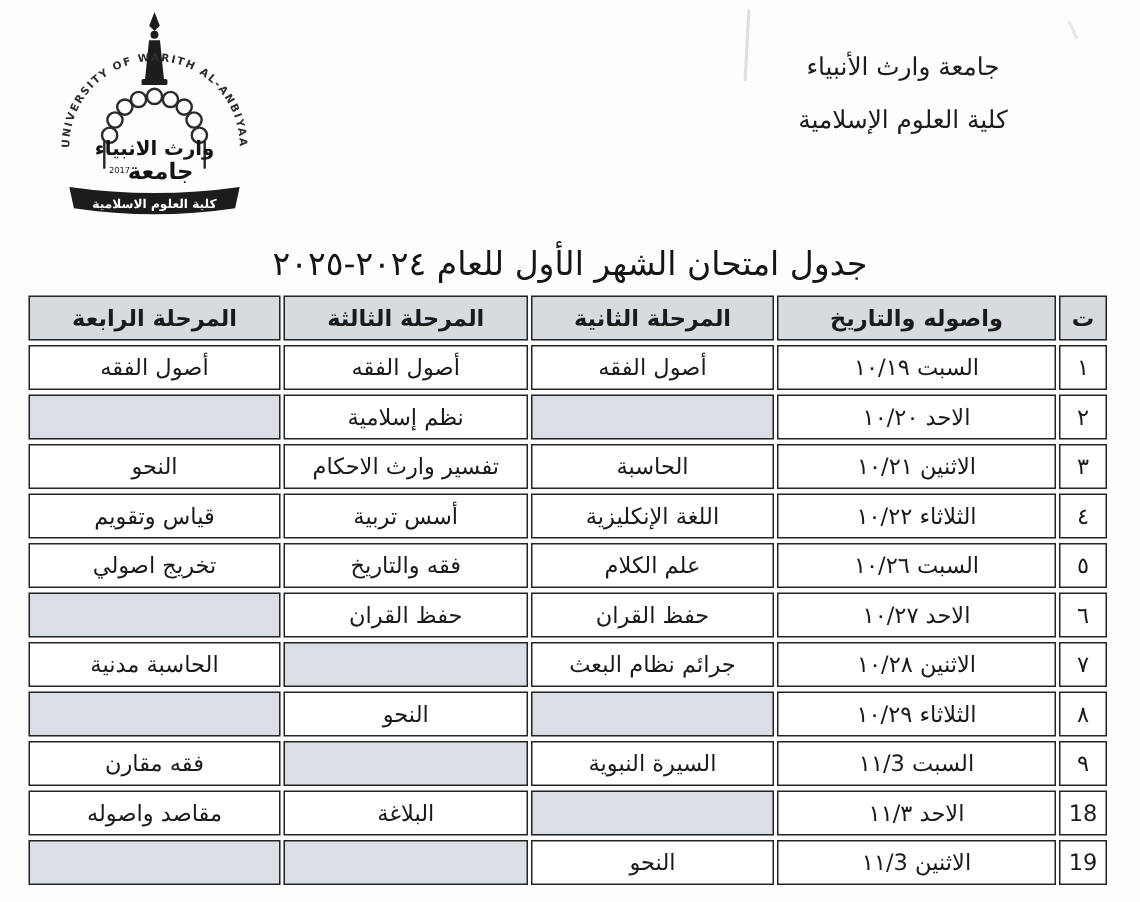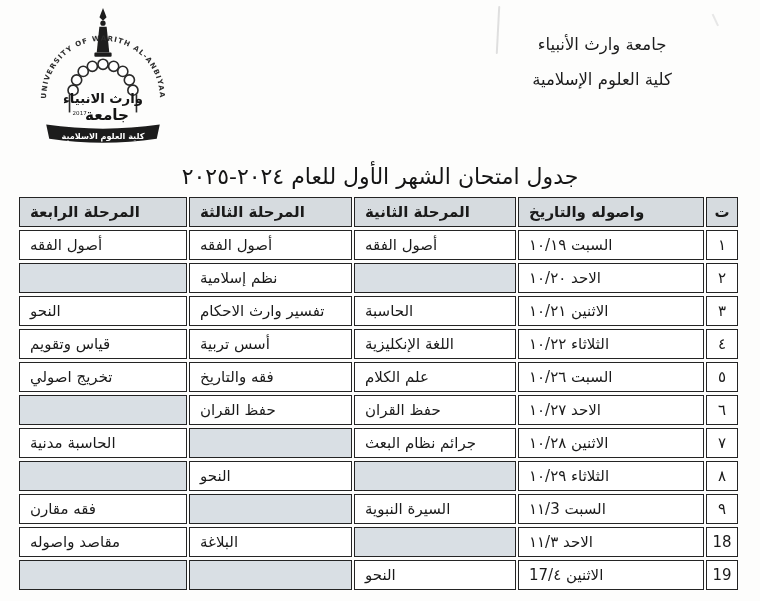--- a/index.html
+++ b/index.html
@@ -32,21 +32,21 @@
 
   
   table.schedule {
     position: absolute; top: 194px; left: 17px;
     border-collapse: separate; border-spacing: 2.5px 3px;
     table-layout: fixed; direction: rtl;
   }
   .schedule th, .schedule td {
     border: 1.4px solid var(--border-c, #242424);
     height: 30px; font-size: 15px;
-    padding: 0 10px; text-align: left; vertical-align: middle;
+    padding: 0 10px; text-align: center; vertical-align: middle;
     white-space: nowrap; overflow: hidden; background: #fff;
   }
   .schedule th {
     font-weight: bold;
     background: var(--header-bg, #d6dbdf);
   }
   .schedule .no-col { width: 32px; text-align: center; padding: 0 2px; }
   .schedule td.shaded { background: var(--shaded, #d9dfe4); }
 
   
@@ -197,21 +197,21 @@
   </tr>
         <tr>
     <td class="no-col">18</td>
     <td>الاحد ١١/٣</td>
     <td class="shaded"></td>
     <td>البلاغة</td>
     <td>مقاصد واصوله</td>
   </tr>
         <tr>
     <td class="no-col">19</td>
-    <td>الاثنين 17/٤</td>
+    <td>الاثنين ١١/3</td>
     <td>النحو</td>
     <td class="shaded"></td>
     <td class="shaded"></td>
   </tr>
       </tbody>
   </table>
 
 </div>
 
 </body></html>

